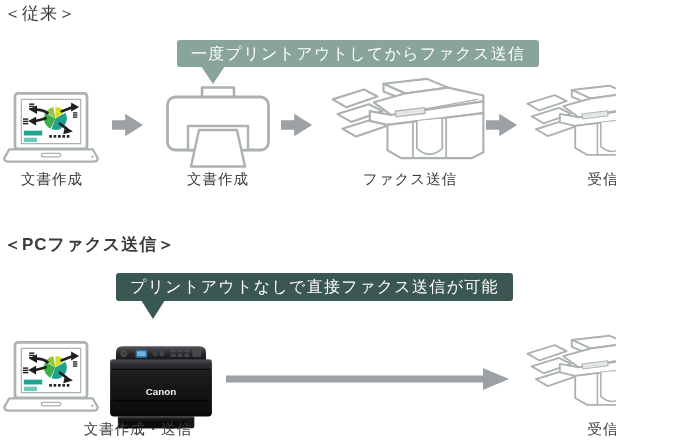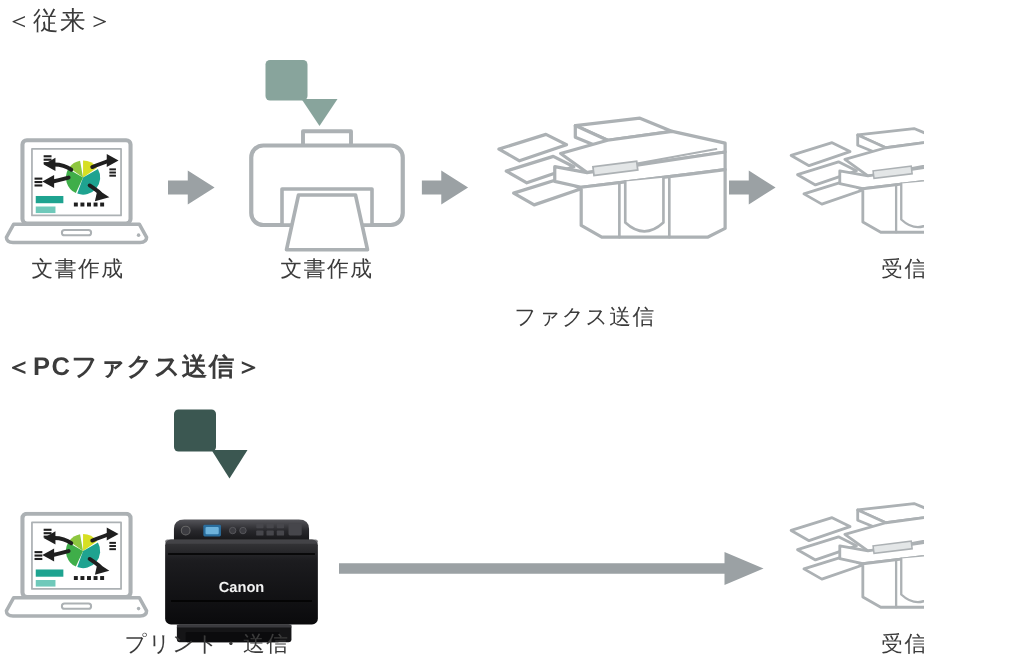--- a/index.html
+++ b/index.html
@@ -195,20 +195,21 @@
     </symbol>
   </defs>
 </svg>
 
 <div class="canvas">
 
   <div>
     <h2 class="sec-title" style="left:4px; top:2px;">＜従来＞</h2>
 
     <div class="callout sage" style="left:177px; top:40px;">
+      <span>一度プリントアウトしてからファクス送信</span>
       <span class="pointer" style="left:24px;"></span>
     </div>
 
     <svg class="icon" style="left:2px; top:92px;" width="98" height="74" viewBox="0 0 100 76">
         <use href="#sym-laptop"></use>
       </svg>
 
     <svg class="icon" style="left:112px; top:112px;" width="32" height="26" viewBox="0 0 34 26">
         <use href="#sym-arrow"></use>
       </svg>
@@ -231,28 +232,29 @@
 
     <svg class="icon" style="left:524px; top:78px;" width="140" height="82" viewBox="0 0 164 96">
         <use href="#sym-copier"></use>
       </svg>
     <svg class="icon" style="left:640px; top:56px;" width="42" height="68" viewBox="0 0 44 70">
         <use href="#sym-document"></use>
       </svg>
 
     <div class="step-label" style="left:0px; top:170px; width:104px;">文書作成</div>
     <div class="step-label" style="left:166px; top:170px; width:104px;">文書作成</div>
-    <div class="step-label" style="left:328px; top:170px; width:124px;margin-top:32px;">ファクス送信</div>
+    <div class="step-label" style="left:348px; top:170px; width:124px;">ファクス送信</div>
     <div class="step-label" style="left:541px; top:170px; width:124px;">受信</div>
   </div>
 
   <div>
     <h2 class="sec-title" style="left:4px; top:233px;font-weight:bold;">＜PCファクス送信＞</h2>
 
     <div class="callout teal" style="left:116px; top:273px; height:28px; line-height:28px;">
+      <span>プリントアウトなしで直接ファクス送信が可能</span>
       <span class="pointer" style="left:25px; top:27px;"></span>
     </div>
 
     <svg class="icon" style="left:2px; top:341px;" width="98" height="74" viewBox="0 0 100 76">
         <use href="#sym-laptop"></use>
       </svg>
 
     <svg class="icon" style="left:106px; top:340px;" width="110" height="94" viewBox="0 0 112 96">
         <use href="#sym-canon-printer"></use>
       </svg>
@@ -261,17 +263,17 @@
         <use href="#sym-long-arrow"></use>
       </svg>
 
     <svg class="icon" style="left:524px; top:328px;" width="140" height="82" viewBox="0 0 164 96">
         <use href="#sym-copier"></use>
       </svg>
     <svg class="icon" style="left:640px; top:306px;" width="42" height="68" viewBox="0 0 44 70">
         <use href="#sym-document"></use>
       </svg>
 
-    <div class="step-label" style="left:58px; top:420px; width:160px;">プリント・送信</div>
+    <div class="step-label" style="left:58px; top:420px; width:160px;">文書作成・送信</div>
     <div class="step-label" style="left:541px; top:420px; width:124px;">受信</div>
   </div>
 
 </div>
 
 </body></html>

